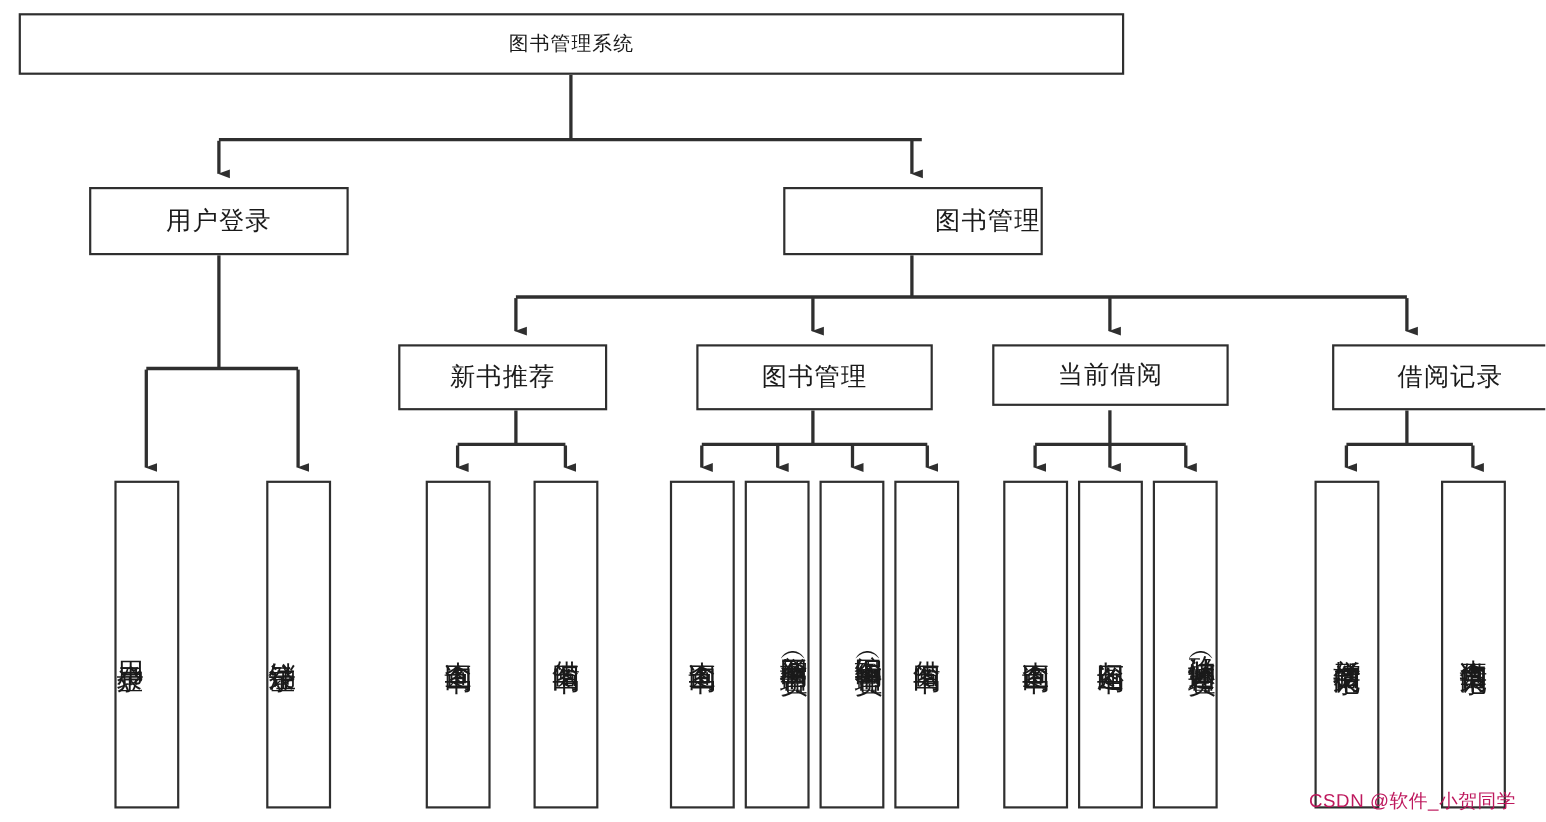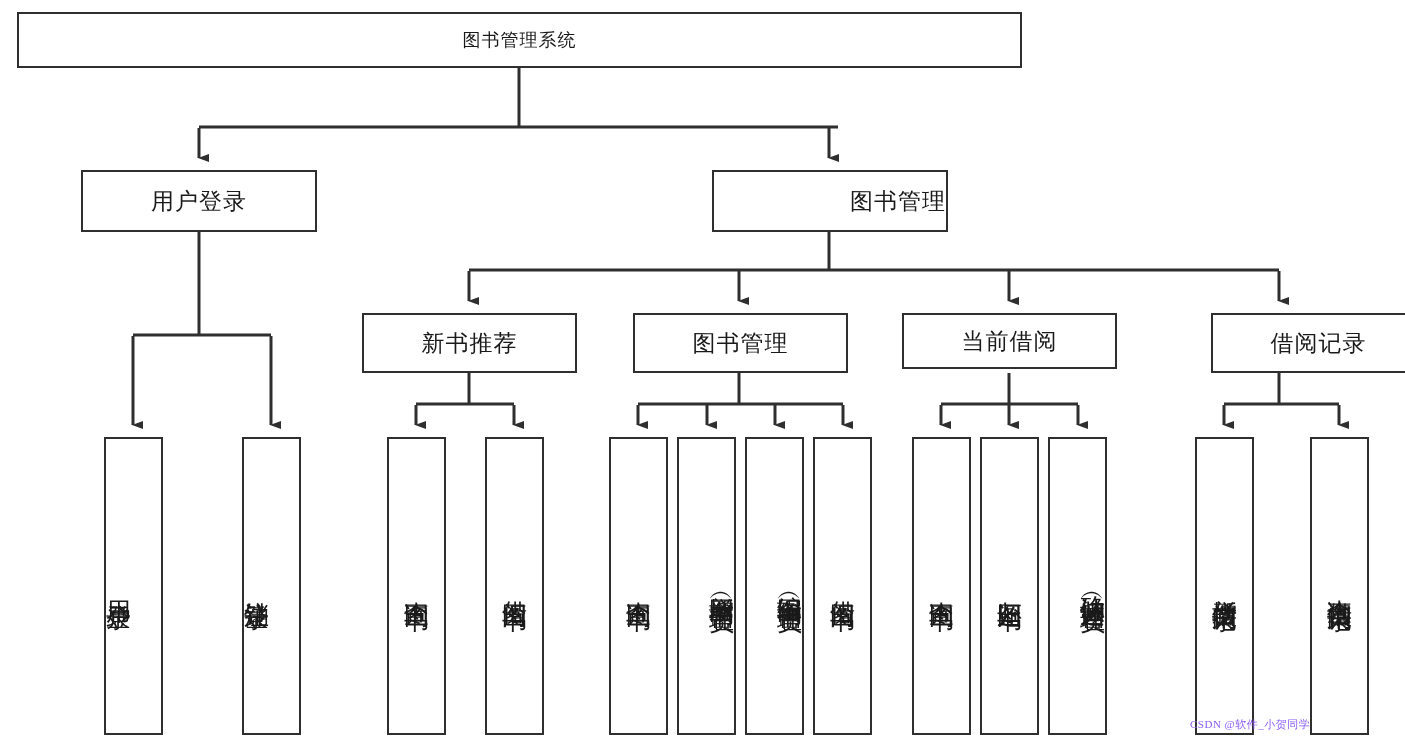--- a/index.html
+++ b/index.html
@@ -62,25 +62,25 @@
     line-height: 1;
   }
   .v-node.align-end {
     align-items: flex-end;
   }
   .v-node.align-start {
     align-items: flex-start;
   }
   .watermark {
     position: absolute;
-    color: #8b5cf6;
-    font-size: 11px;
+    color: #be185d;
+    font-size: 17px;
     white-space: nowrap;
     letter-spacing: 0.5px;
-    font-family: Liberation Serif, serif;
+    font-family: Liberation Sans, sans-serif;
   }
 </style>
 </head>
 <body>
 
 <div id="diagram">
 
   <svg id="edges" viewBox="0 0 1405 747" xmlns="http://www.w3.org/2000/svg">
     <defs>
       <marker id="arrow" markerWidth="9" markerHeight="11" refX="4.5" refY="10" orient="auto" markerUnits="userSpaceOnUse">
@@ -136,21 +136,21 @@
   </div>
 
   <div class="node h-node" style="left:81px; top:170px; width:236px; height:62px;">
     <span class="lbl">用户登录</span>
   </div>
 
   <div class="node h-node" style="left:712px; top:170px; width:236px; height:62px;justify-content:flex-end;">
     <span class="lbl">图书管理</span>
   </div>
 
-  <div class="node h-node" style="left:362px; top:313px; width:215px; height:60px;">
+  <div class="node h-node" style="left:362px; top:313px; width:190px; height:60px;">
     <span class="lbl">新书推荐</span>
   </div>
 
   <div class="node h-node" style="left:633px; top:313px; width:215px; height:60px;">
     <span class="lbl">图书管理</span>
   </div>
 
   <div class="node h-node" style="left:902px; top:313px; width:215px; height:56px;">
     <span class="lbl">当前借阅</span>
   </div>

